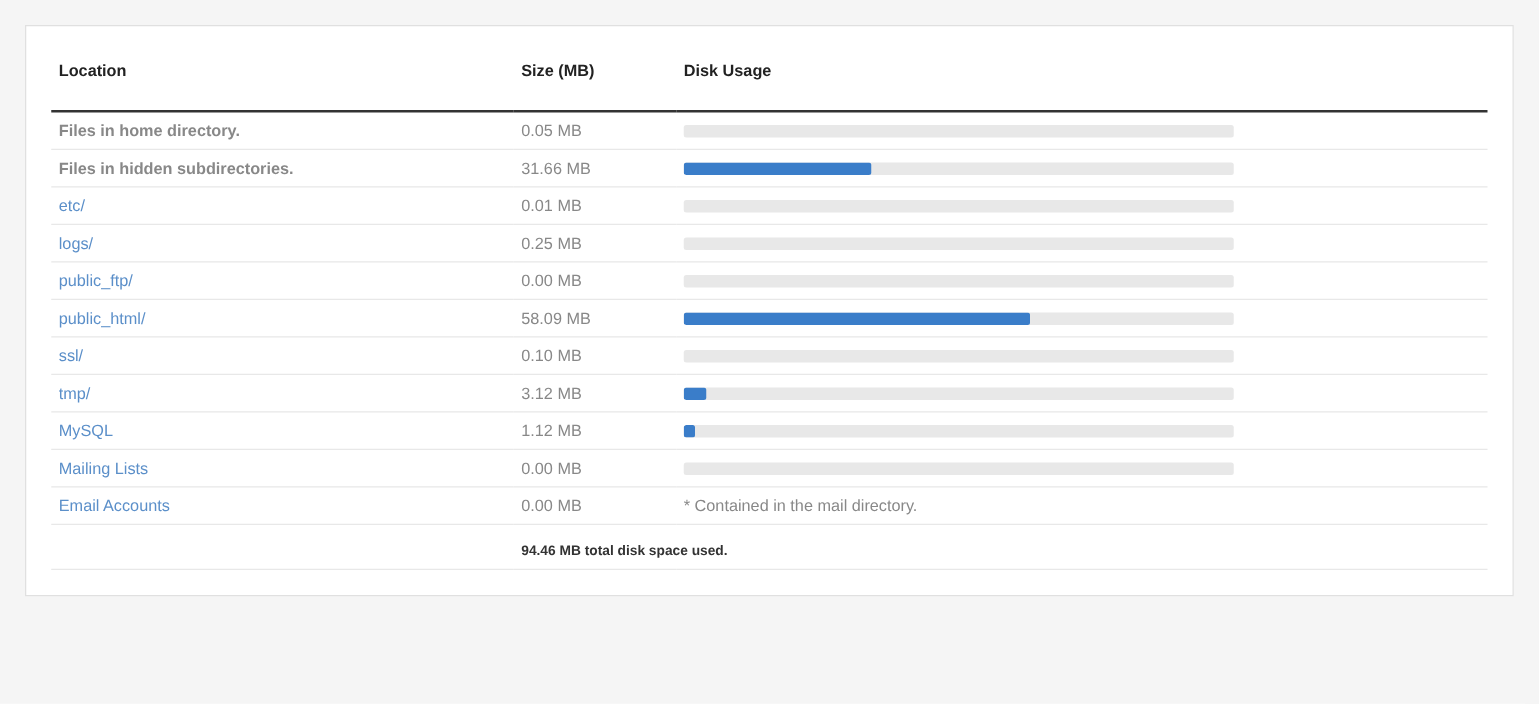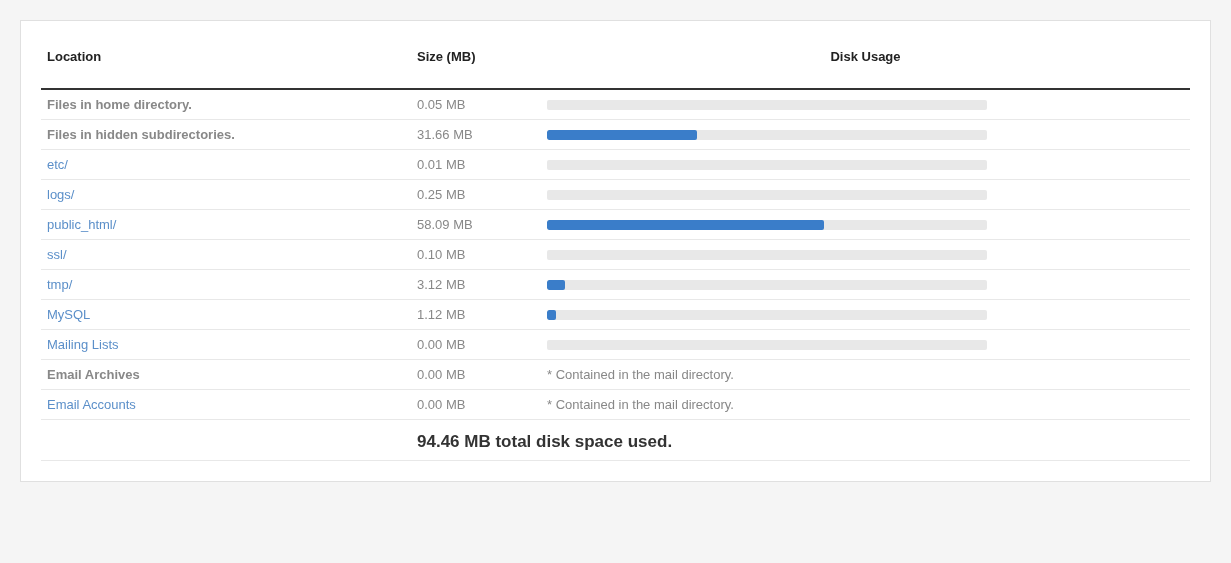--- a/index.html
+++ b/index.html
@@ -47,21 +47,20 @@
       width: 370px;
     }
 
     thead th:nth-child(2) {
       width: 130px;
       margin-top: 36px;
     }
 
     thead th:nth-child(3) {
       width: auto;
-      text-align: center;
     }
 
     tbody tr {
       border-bottom: 1px solid #e8e8e8;
     }
 
     tbody td {
       padding: 7px 6px;
       font-size: 13px;
       vertical-align: middle;
@@ -110,21 +109,21 @@
 
     .total-row td {
       padding-top: 12px;
       padding-bottom: 8px;
       border-bottom: none;
     }
 
     .total-text {
       font-weight: bold;
       color: #333;
-      font-size: 17px;
+      font-size: 11px;
     }
   </style>
 </head>
 <body>
 
 <div class="container">
   <table>
     <thead>
       <tr>
         <th>Location</th>
@@ -165,20 +164,29 @@
         <tr>
           <td><a href="#" class="location-link">logs/</a></td>
           <td><span class="size-value">0.25 MB</span></td>
           <td>
             <div class="bar-container">
               <div class="bar-bg"></div>
             </div>
           </td>
         </tr>
         <tr>
+          <td><a href="#" class="location-link">public_ftp/</a></td>
+          <td><span class="size-value">0.00 MB</span></td>
+          <td>
+            <div class="bar-container">
+              <div class="bar-bg"></div>
+            </div>
+          </td>
+        </tr>
+        <tr>
           <td><a href="#" class="location-link">public_html/</a></td>
           <td><span class="size-value">58.09 MB</span></td>
           <td>
             <div class="bar-container">
               <div class="bar-bg">
                 <div class="bar-fill" style="width: 63%;"></div>
               </div>
             </div>
           </td>
         </tr>
@@ -214,25 +222,20 @@
           </td>
         </tr>
         <tr>
           <td><a href="#" class="location-link">Mailing Lists</a></td>
           <td><span class="size-value">0.00 MB</span></td>
           <td>
             <div class="bar-container">
               <div class="bar-bg"></div>
             </div>
           </td>
-        </tr>
-        <tr>
-          <td><span class="location-static">Email Archives</span></td>
-          <td><span class="size-value">0.00 MB</span></td>
-          <td><span class="note-text">* Contained in the mail directory.</span></td>
         </tr>
         <tr>
           <td><a href="#" class="location-link">Email Accounts</a></td>
           <td><span class="size-value">0.00 MB</span></td>
           <td><span class="note-text">* Contained in the mail directory.</span></td>
         </tr>
         <tr class="total-row">
           <td></td>
           <td colspan="2"><span class="total-text">94.46 MB total disk space used.</span></td>
         </tr>

